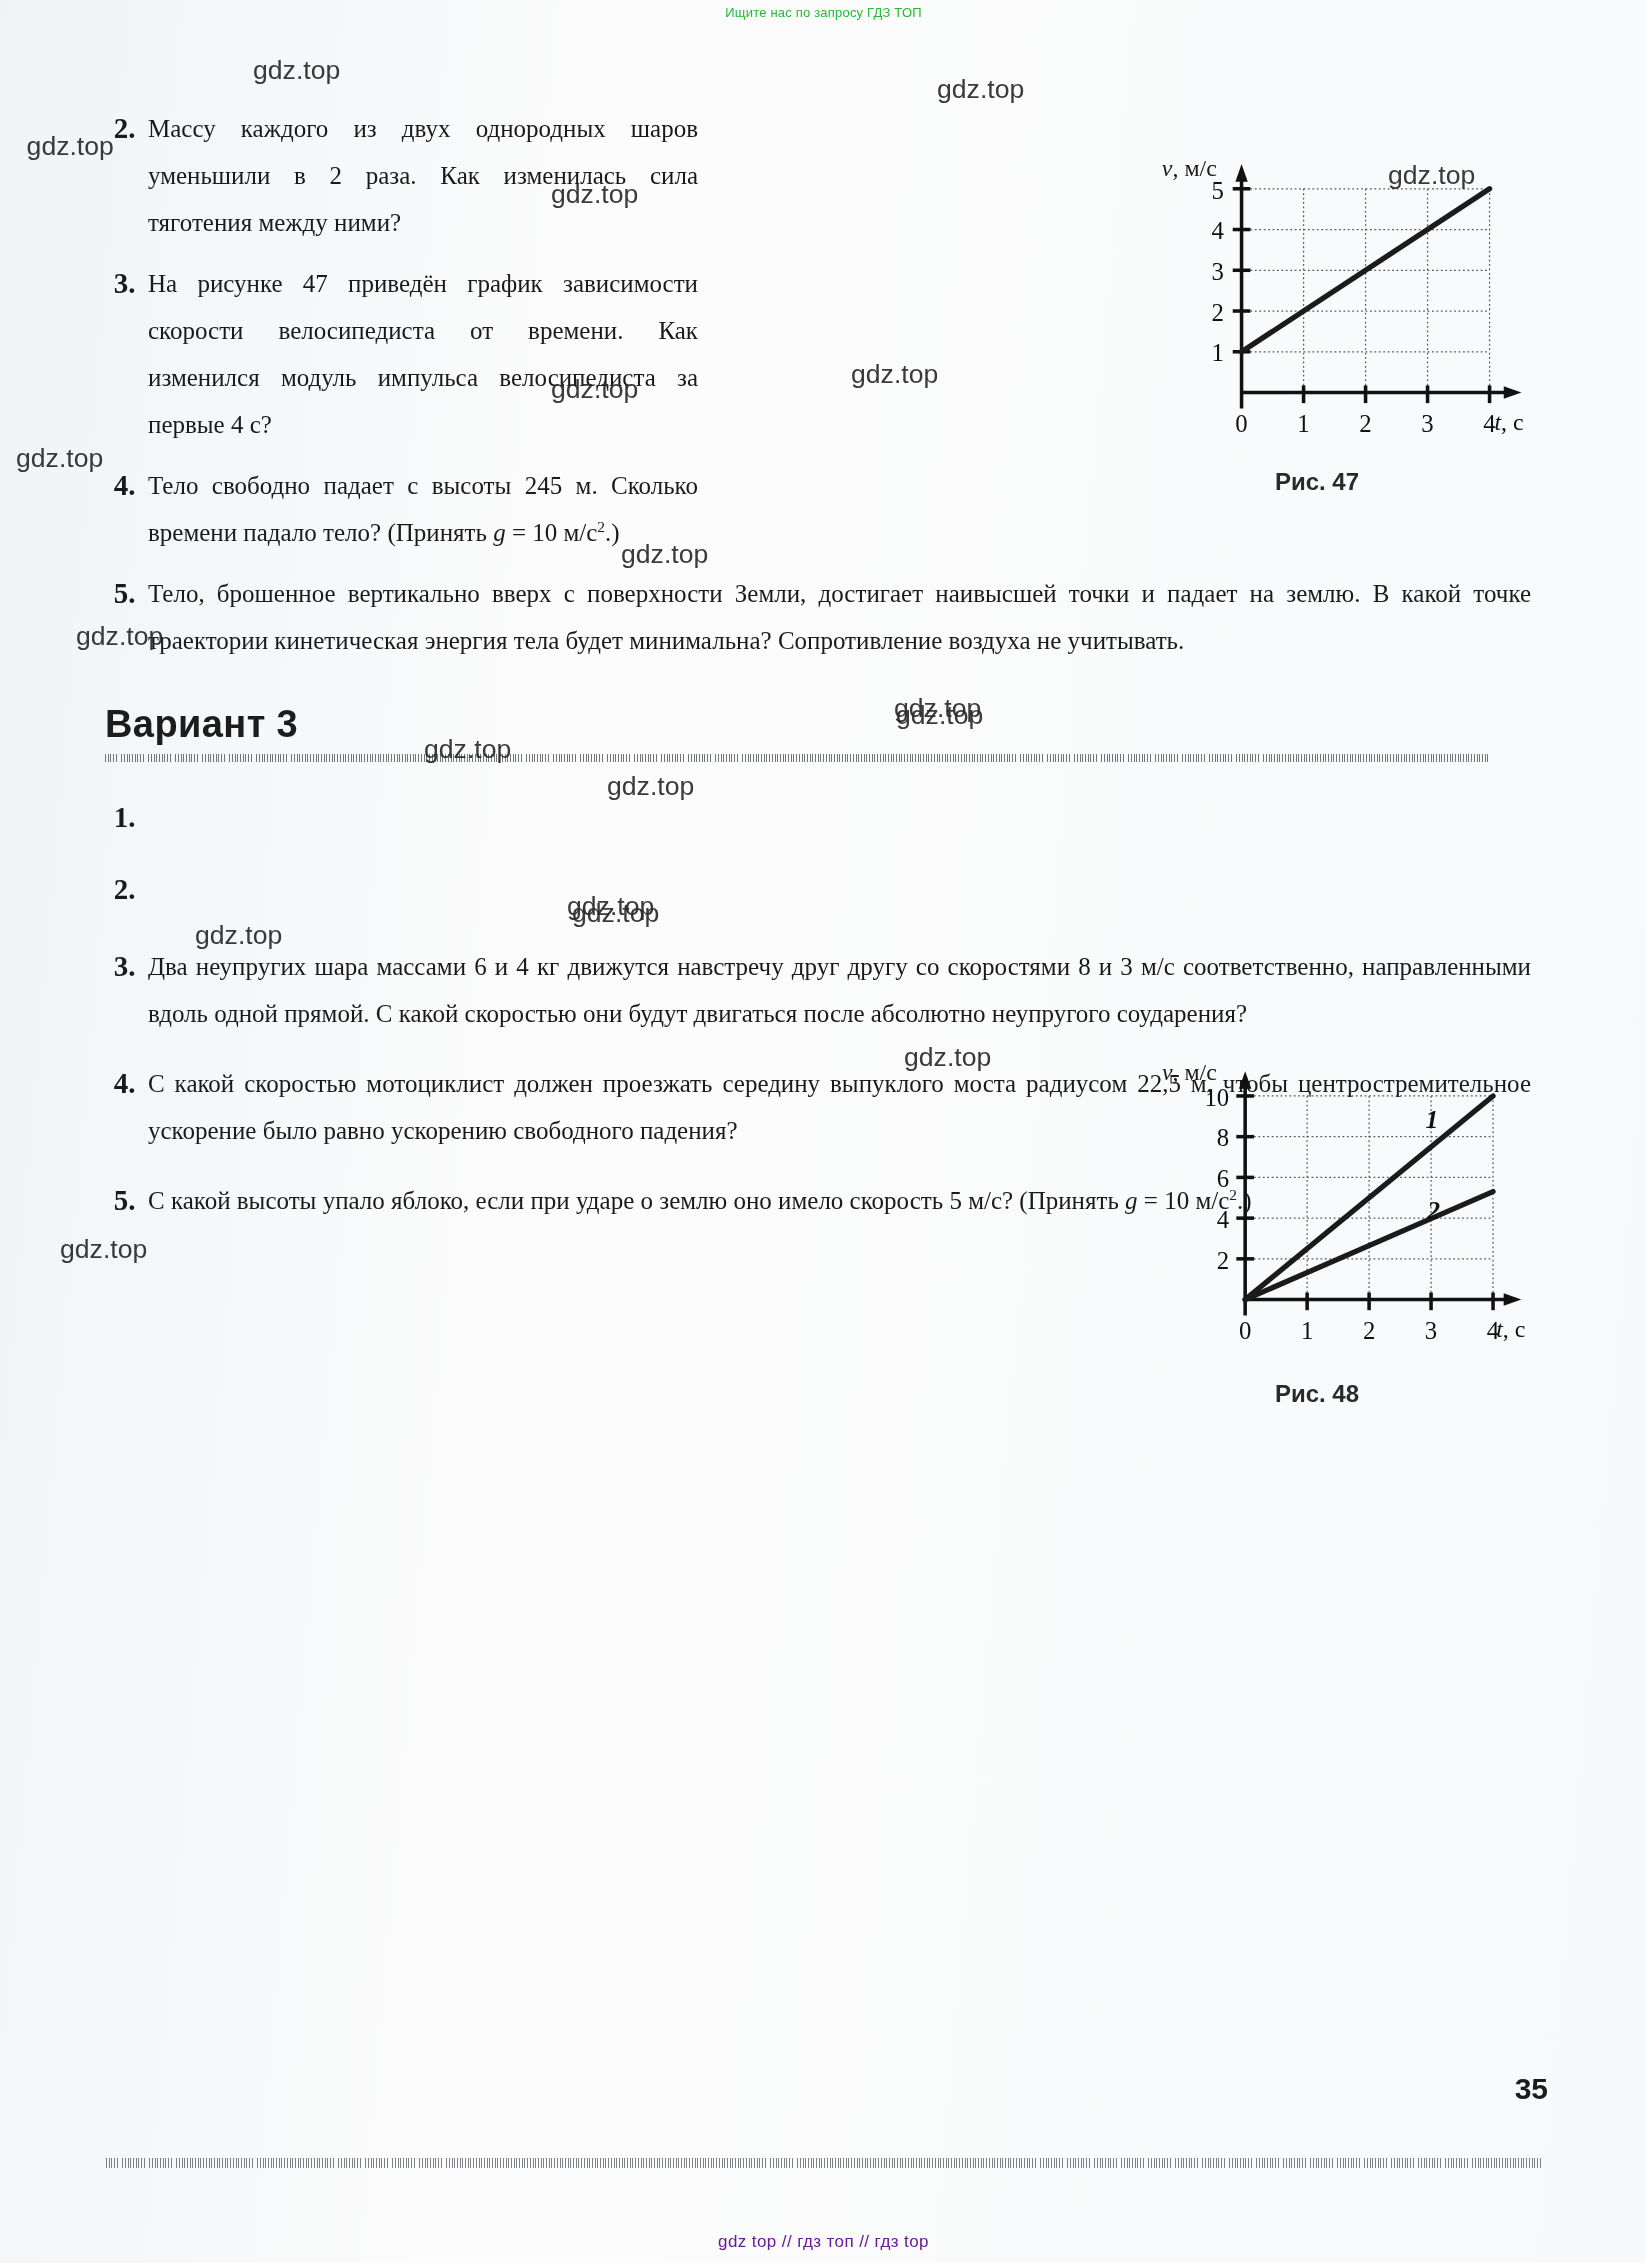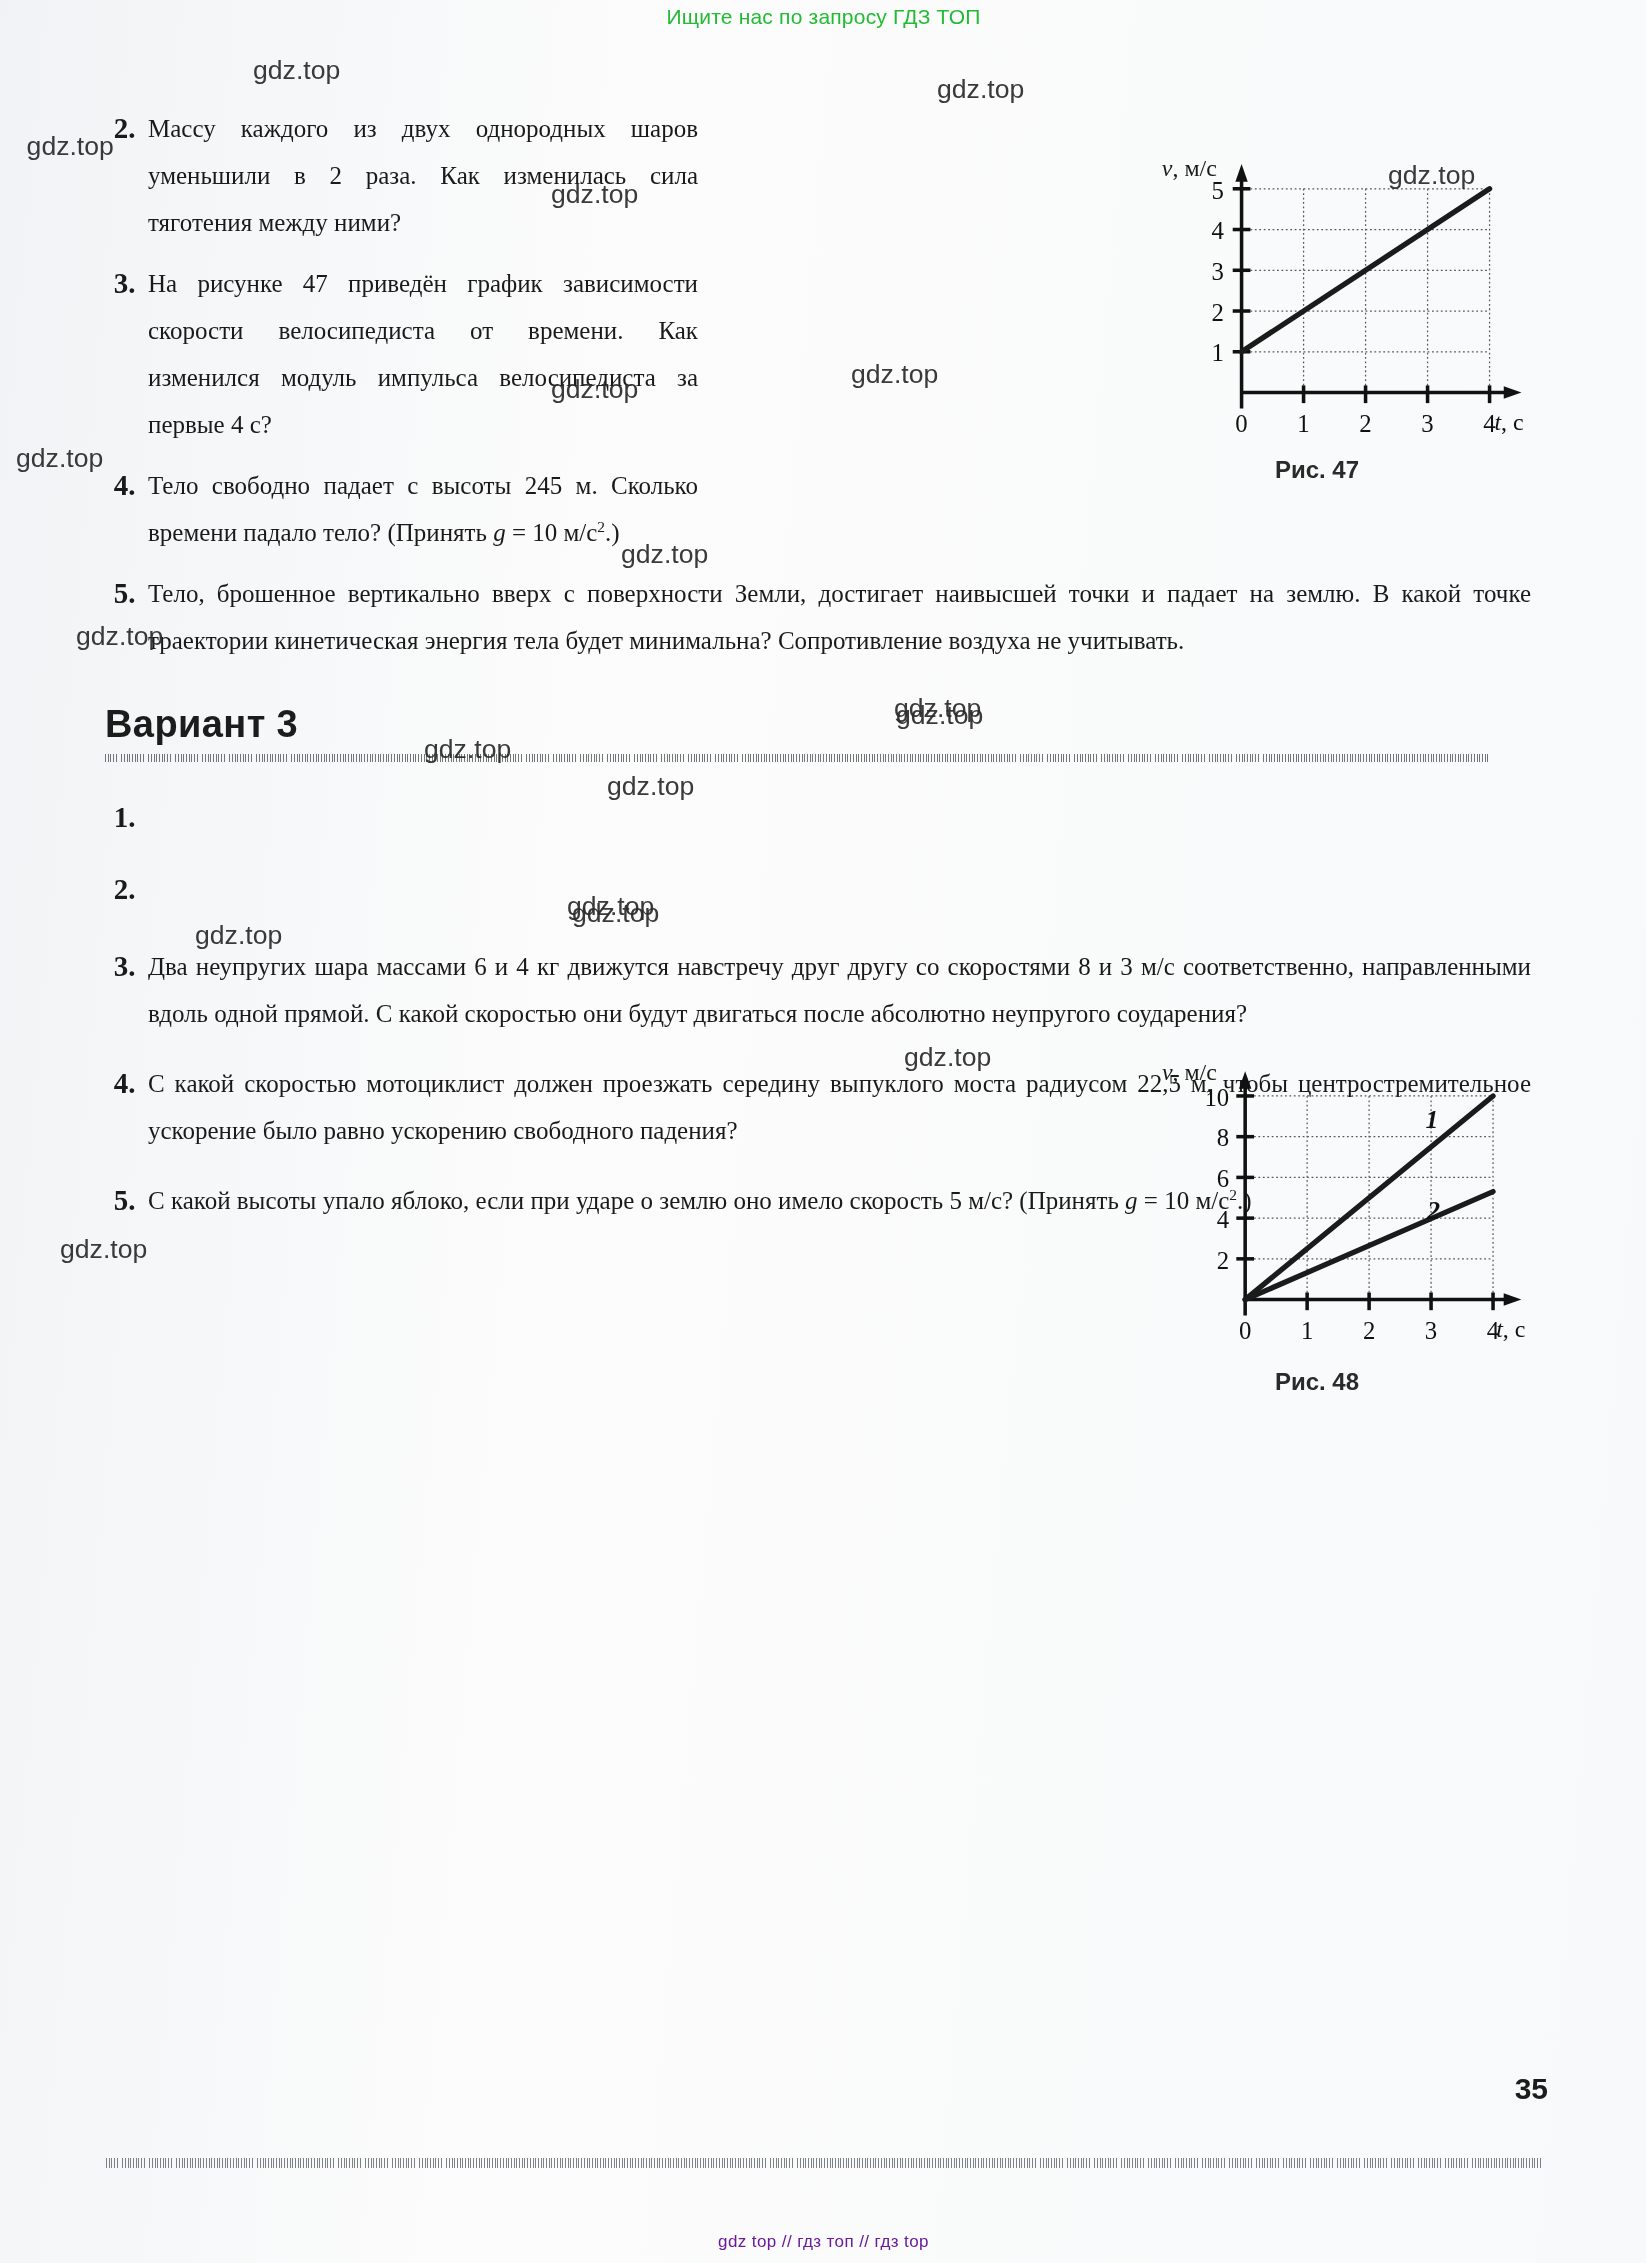--- a/index.html
+++ b/index.html
@@ -32,21 +32,21 @@
   }
 
   
   .promo-header {
     position: absolute;
     top: 5.3px;
     left: 0;
     right: 0;
     text-align: center;
     font-family: "Liberation Sans", "DejaVu Sans", sans-serif;
-    font-size: 21px;
+    font-size: 13px;
     color: #22bb33;
     letter-spacing: 0.2px;
     white-space: nowrap;
   }
 
   
   .wm {
     position: absolute;
     font-family: "Liberation Sans", "DejaVu Sans", sans-serif;
     font-size: 26.6px;
@@ -120,21 +120,21 @@
   .figure {
     position: absolute;
     width: 328px;
   }
   .fig-caption {
     font-family: "Liberation Sans", "DejaVu Sans", sans-serif;
     font-weight: bold;
     font-size: 24px;
     color: #2a2a2a;
     text-align: center;
-    margin-top: 10px;
+    margin-top: 22px;
   }
   .chart-svg { display: block; }
 
   
   .page-number {
     position: absolute;
     right: 99px;
     bottom: 158px;
     font-family: "Liberation Sans", "DejaVu Sans", sans-serif;
     font-weight: bold;

